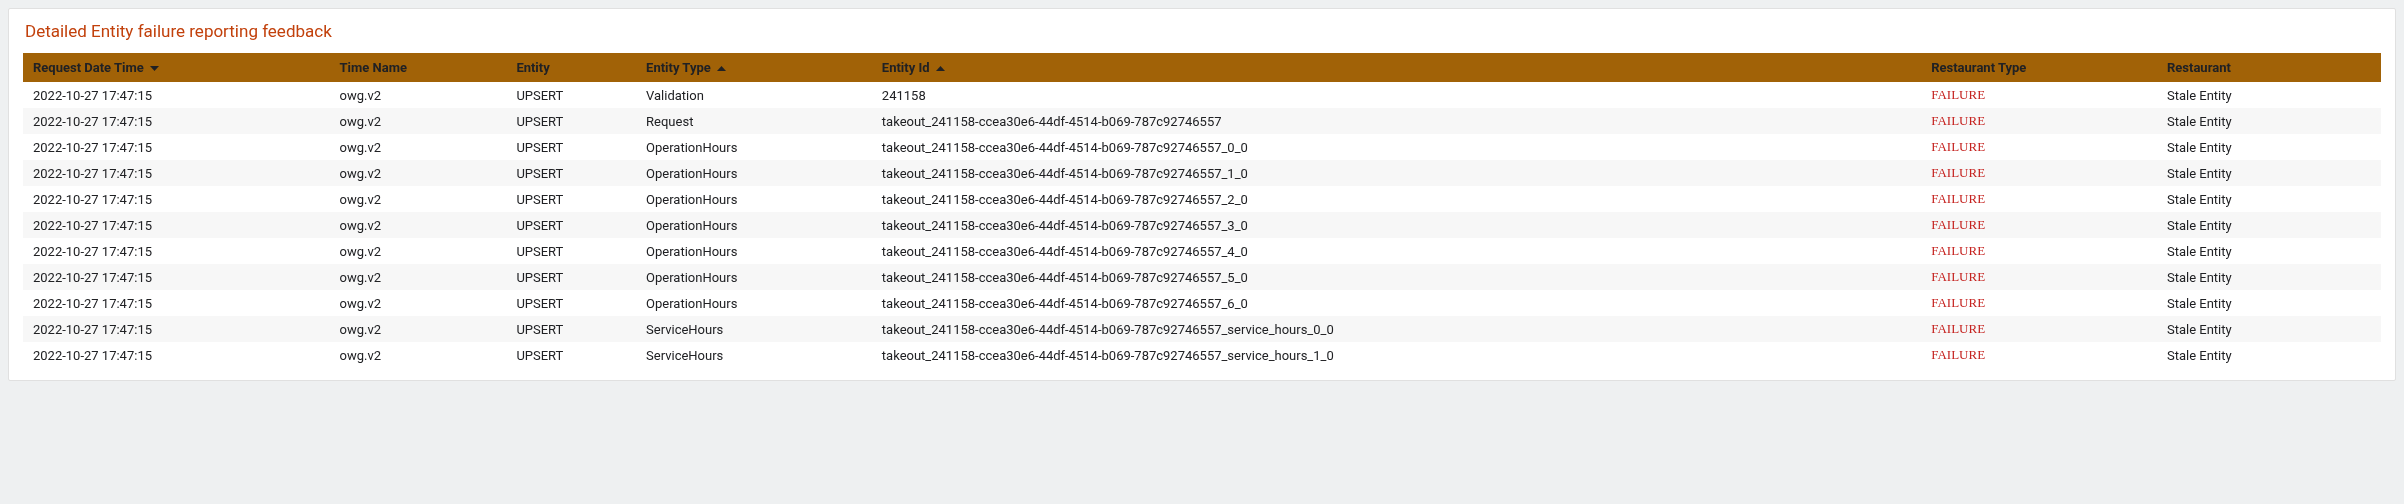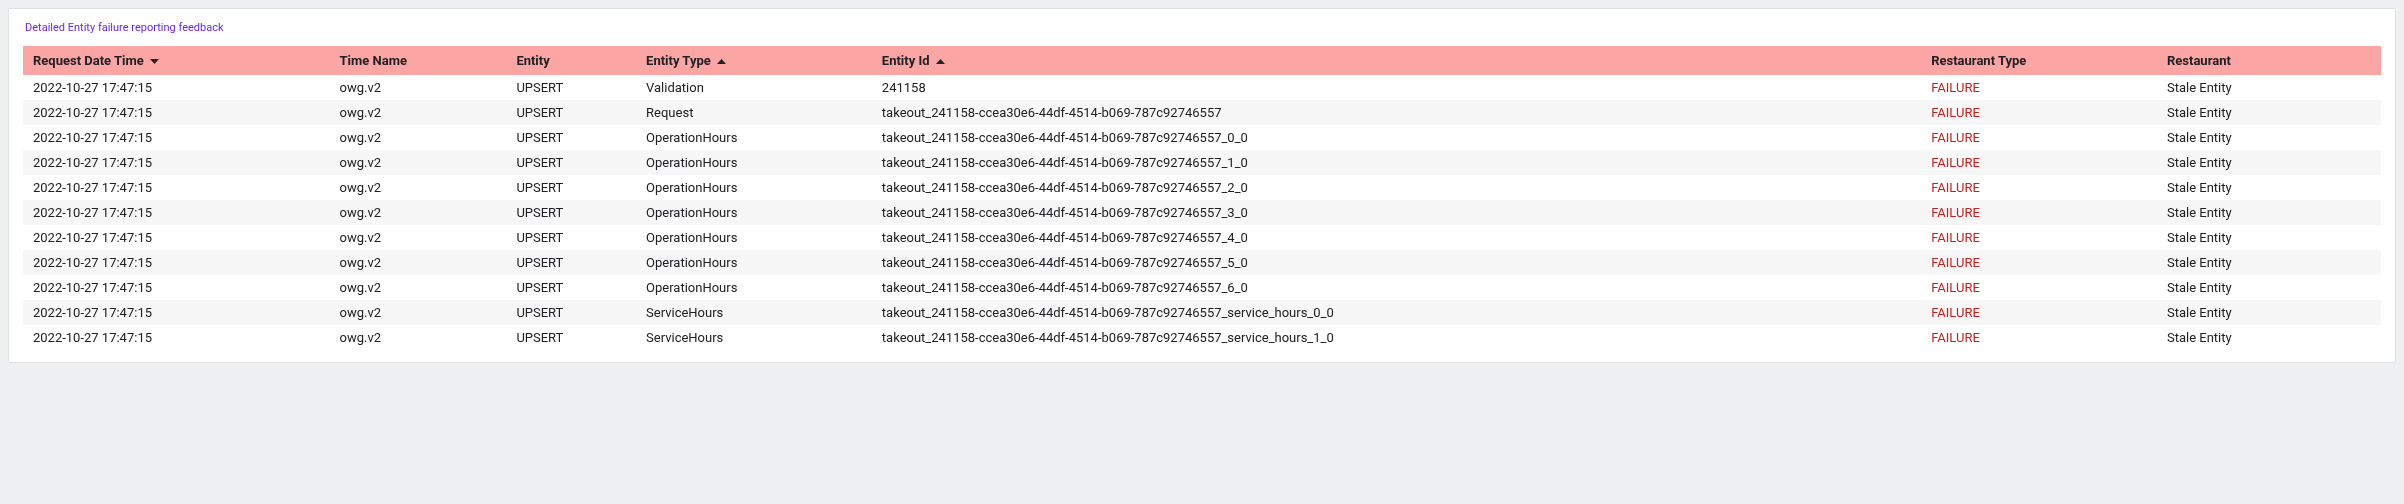--- a/index.html
+++ b/index.html
@@ -11,40 +11,40 @@
       font-size: 13px;
     }
     .panel {
       background: #ffffff;
       border: 1px solid #e0e0e0;
       border-radius: 2px;
       padding: 12px 14px 12px 14px;
       overflow: hidden;
     }
     .panel-title {
-      font-size: 11px;
-      color: #6d28d9;
+      font-size: 17px;
+      color: #c2410c;
       font-weight: 400;
       margin-bottom: 12px;
       padding-left: 2px;
     }
     table {
       width: 100%;
       border-collapse: collapse;
       table-layout: fixed;
     }
     col.c-dt   { width: 13%; }
     col.c-feed { width: 7.5%; }
     col.c-route{ width: 5.5%; }
     col.c-etype{ width: 10%; }
     col.c-eid  { width: 44.5%; }
     col.c-vtype{ width: 10%; }
     col.c-val  { width: 9.5%; }
     thead th {
-      background: #fca5a5;
+      background: #a16207;
       text-align: left;
       font-weight: 700;
       font-size: 13px;
       color: #202124;
       padding: 7px 10px 7px 10px;
       white-space: nowrap;
       cursor: pointer;
       user-select: none;
     }
     tbody td {
@@ -54,20 +54,21 @@
       overflow: hidden;
       text-overflow: ellipsis;
       vertical-align: middle;
     }
     tbody tr:nth-child(even) td {
       background: #f7f7f7;
     }
     .failure {
       color: #c5221f;
       font-weight: 400;
+      font-family: Liberation Serif, serif;
     }
     .sort-ind {
       display: inline-block;
       vertical-align: middle;
       margin-left: 3px;
     }
     .sort-ind svg { display: block; }
   </style>
 </head>
 <body>

